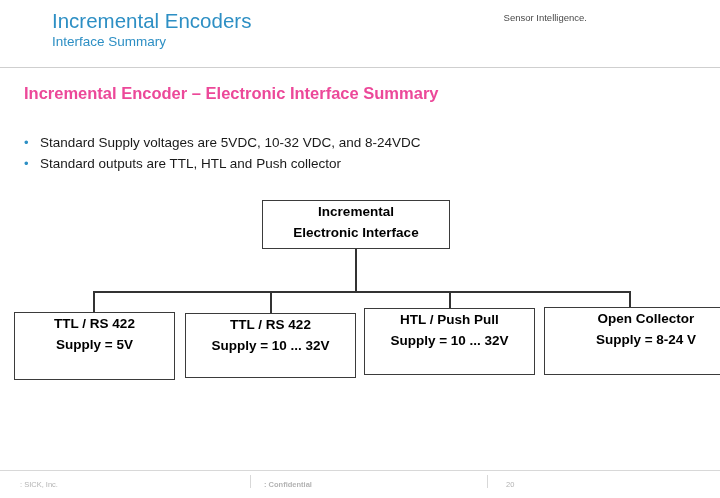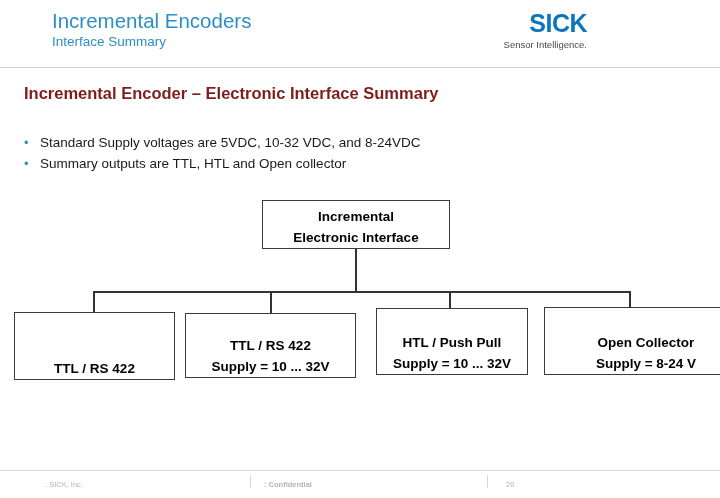--- a/index.html
+++ b/index.html
@@ -64,21 +64,21 @@
     width: 720px; height: 1px;
     background: #cfcfcf;
   }
 
   
   #slide-title {
     position: absolute;
     left: 24px; top: 84px;
     font-size: 16.5px;
     font-weight: bold;
-    color: #7f1d1d;
+    color: #ec4899;
     white-space: nowrap;
   }
 
   #bullet-list {
     position: absolute;
     left: 24px; top: 132px;
     width: 660px;
   }
   .bullet-row {
     display: flex;
@@ -107,37 +107,37 @@
     pointer-events: none;
   }
   .node-box {
     position: absolute;
     box-sizing: border-box;
     background: #ffffff;
     border: 1.4px solid #3b3b3b;
     display: flex;
     flex-direction: column;
     align-items: center;
-    justify-content: flex-end;
+    justify-content: flex-start;
     text-align: center;
   }
   .node-box .node-line {
     font-size: 13.5px;
     font-weight: bold;
     color: #000000;
     line-height: 21px;
     white-space: nowrap;
   }
   #node-root {
     left: 262px; top: 200px;
     width: 188px; height: 49px;
   }
   #node-leaf-0 { left: 14px;  top: 312px; width: 161px; height: 68px; }
   #node-leaf-1 { left: 185px; top: 313px; width: 171px; height: 65px; }
-  #node-leaf-2 { left: 364px; top: 308px; width: 152px; height: 67px; margin-left: 12px; }
+  #node-leaf-2 { left: 364px; top: 308px; width: 171px; height: 67px; }
   #node-leaf-3 { left: 544px; top: 307px; width: 204px; height: 68px; }
 
   .connector {
     position: absolute;
     background: #333333;
   }
   .conn-v { width: 1.5px; }
   .conn-h { height: 1.5px; }
 
   
@@ -152,21 +152,21 @@
     width: 720px; height: 1px;
     background: #d8d8d8;
   }
   .footer-cell {
     position: absolute;
     top: 10px;
     font-size: 7.5px;
     color: #b3b3b3;
     white-space: nowrap;
   }
-  #footer-company { left: 45px; text-align: center; }
+  #footer-company { left: 20px; text-align: center; }
   #footer-classification { left: 264px; font-weight: bold; }
   #footer-page-number { left: 506px; }
   .footer-tick {
     position: absolute;
     top: 5px;
     width: 1px; height: 13px;
     background: #d8d8d8;
   }
   #footer-tick-1 { left: 250px; }
   #footer-tick-2 { left: 487px; }
@@ -175,56 +175,56 @@
 <body>
 
 <div id="slide-header">
 
   <div id="header-title-block">
     <div id="header-main-title">Incremental Encoders</div>
     <div id="header-sub-title">Interface Summary</div>
   </div>
 
   <div id="sick-logo">
-    <div id="sick-wordmark">SICK</div>
     <div id="sick-tagline">Sensor Intelligence.</div>
   </div>
 
   <div id="header-divider"></div>
 </div>
 
 <div id="slide-title">Incremental Encoder – Electronic Interface Summary</div>
 
 <div id="bullet-list">
   <div class="bullet-row">
     <span class="bullet-mark">•</span>
     <span class="bullet-text">Standard Supply voltages are 5VDC, 10-32 VDC, and 8-24VDC</span>
   </div>
   <div class="bullet-row">
     <span class="bullet-mark">•</span>
-    <span class="bullet-text">Summary outputs are TTL, HTL and Open collector</span>
+    <span class="bullet-text">Standard outputs are TTL, HTL and Push collector</span>
   </div>
 </div>
 
 <div id="diagram">
 
   <div class="connector conn-v" style="left:355px; top:249px; height:43px;"></div>
   <div class="connector conn-h" style="left:93px; top:291px; width:537px;"></div>
   <div class="connector conn-v" style="left:93px;  top:291px; height:22px;"></div>
   <div class="connector conn-v" style="left:270px; top:291px; height:23px;"></div>
   <div class="connector conn-v" style="left:449px; top:291px; height:18px;"></div>
   <div class="connector conn-v" style="left:629px; top:291px; height:17px;"></div>
 
   <div id="node-root" class="node-box">
     <div class="node-line">Incremental</div>
     <div class="node-line">Electronic Interface</div>
   </div>
 
   <div id="node-leaf-0" class="node-box">
     <div class="node-line">TTL / RS 422</div>
+    <div class="node-line">Supply = 5V</div>
   </div>
 
   <div id="node-leaf-1" class="node-box">
     <div class="node-line">TTL / RS 422</div>
     <div class="node-line">Supply = 10 ... 32V</div>
   </div>
 
   <div id="node-leaf-2" class="node-box">
     <div class="node-line">HTL / Push Pull</div>
     <div class="node-line">Supply = 10 ... 32V</div>

